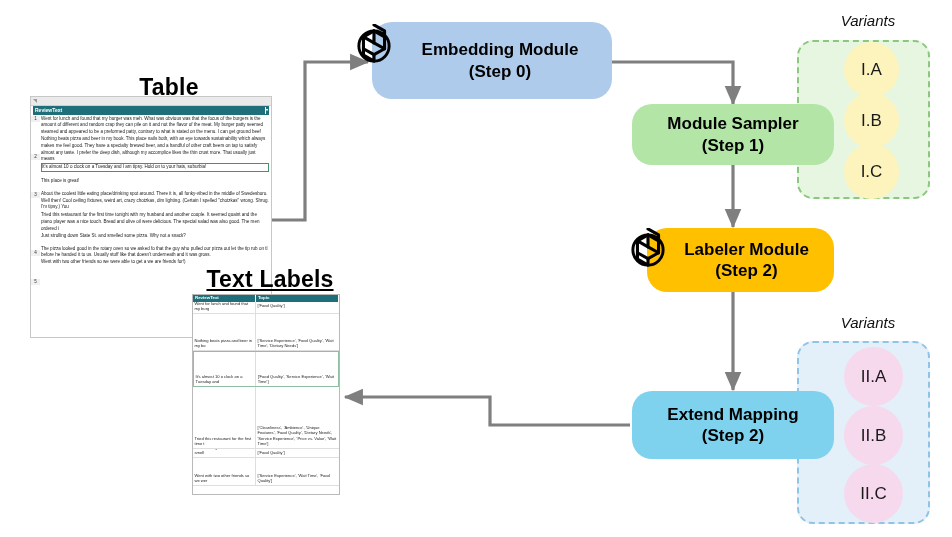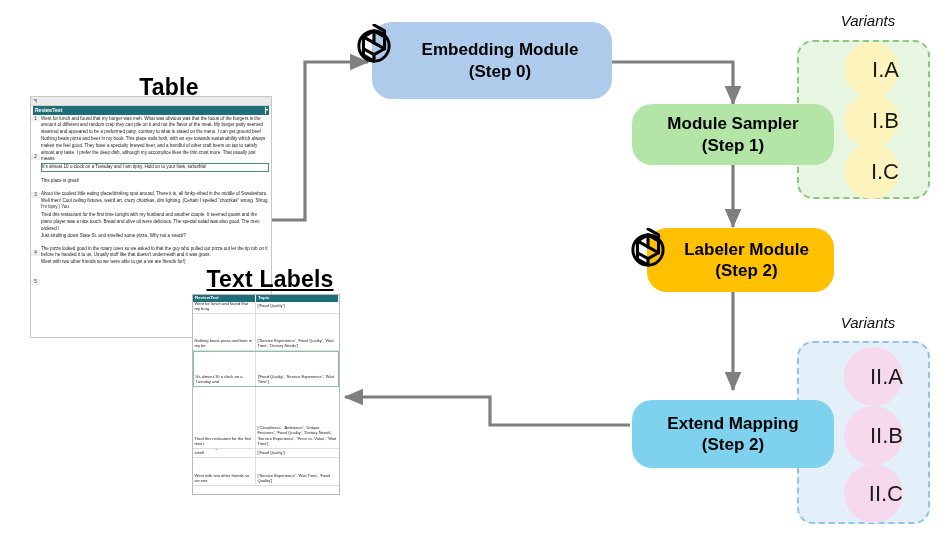--- a/index.html
+++ b/index.html
@@ -33,34 +33,34 @@
     text-align:center;
     font-weight:bold;
     font-size:17px;
     line-height:1.25;
     color:#000;
     box-sizing:border-box;
   }
   .proc.blue{background:#aecbeb;}
   .proc.green{background:#b2e5a6;}
   .proc.amber{background:#ffc000;}
-  .proc.cyan{background:#7fd2ed;margin-top:9px;}
+  .proc.cyan{background:#7fd2ed;}
 
   
   .vgroup{
     border-radius:16px;
     box-sizing:border-box;
   }
   .vgroup.green{background:#e7f6e1;border:2px dashed #8cc77e;}
   .vgroup.blue{background:#e3eff9;border:2px dashed #8ec4e8;}
 
   .circle{
     border-radius:50%;
-    display:flex;align-items:center;justify-content:flex-end;
-    font-size:22px;color:#1a1a1a;
+    display:flex;align-items:center;justify-content:center;
+    font-size:17px;color:#1a1a1a;
     box-sizing:border-box;
   }
   .circle.yellow{background:#fdf4bd;}
   .circle.pink{background:#f7d9ee;}
 
   
   .oai{pointer-events:none;}
 
   
   .sheet{

